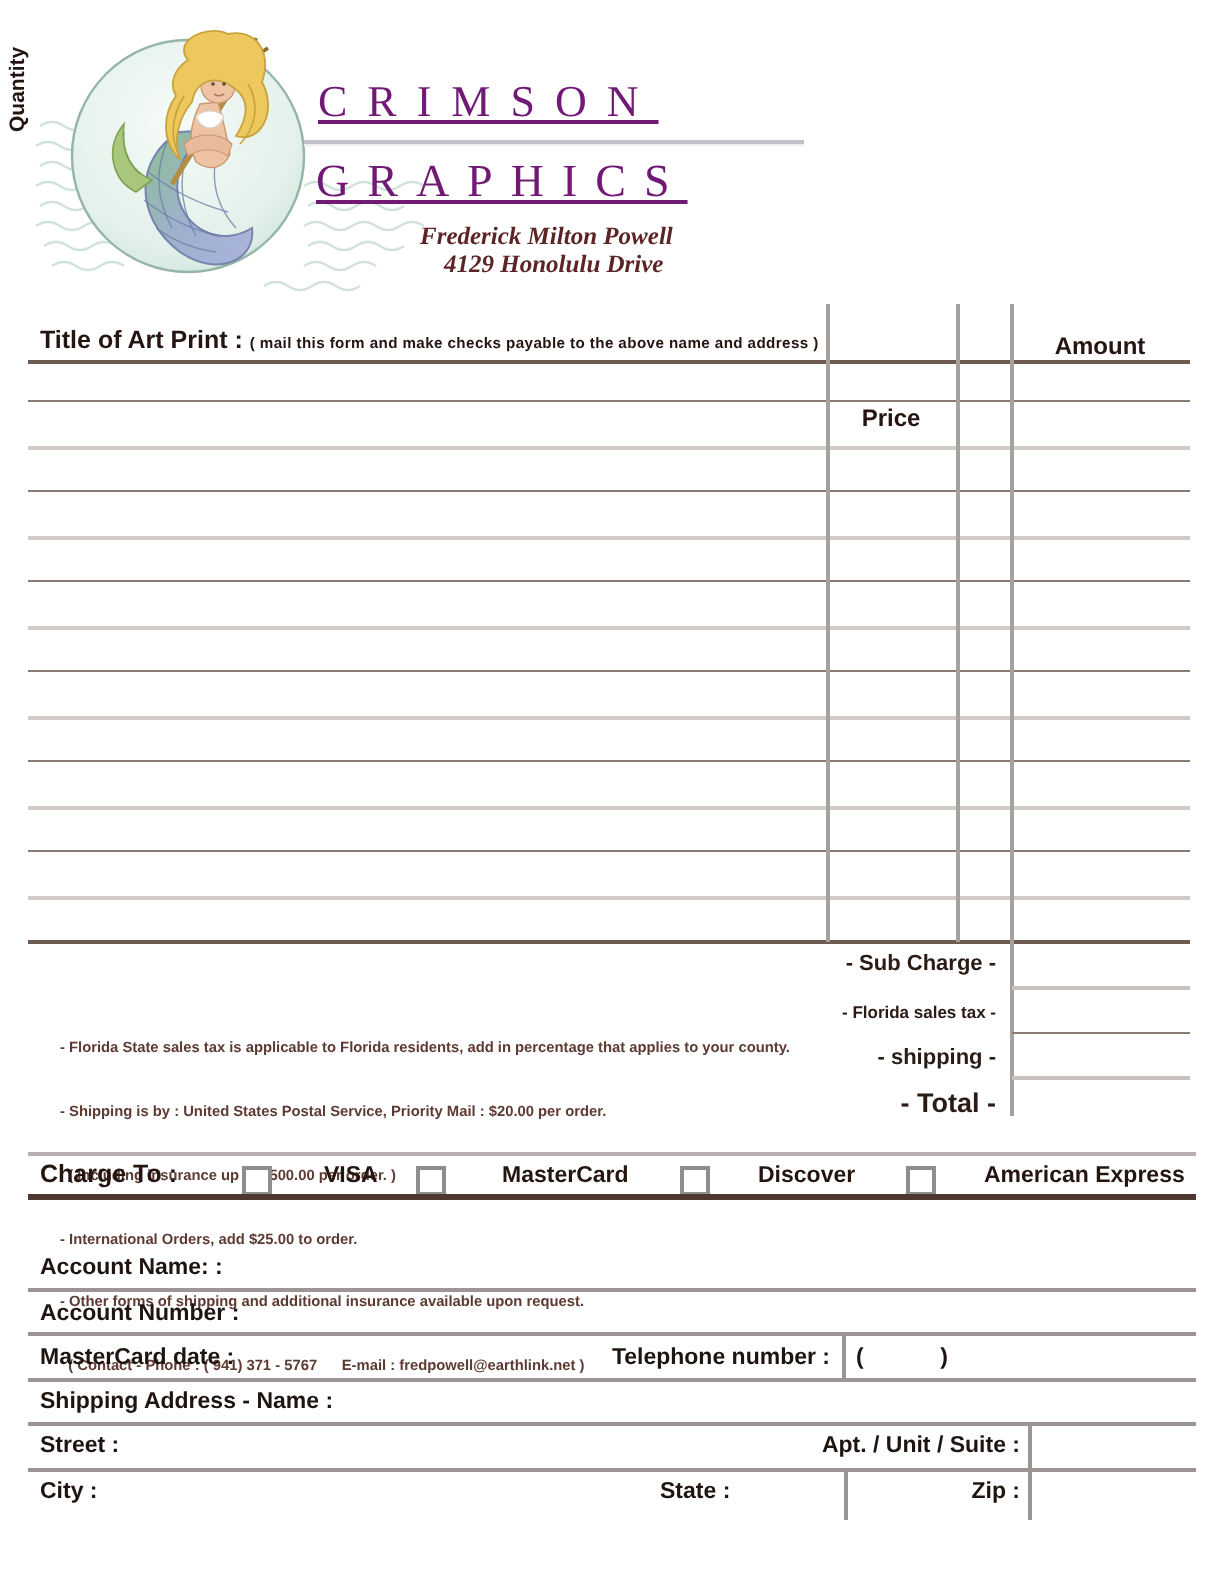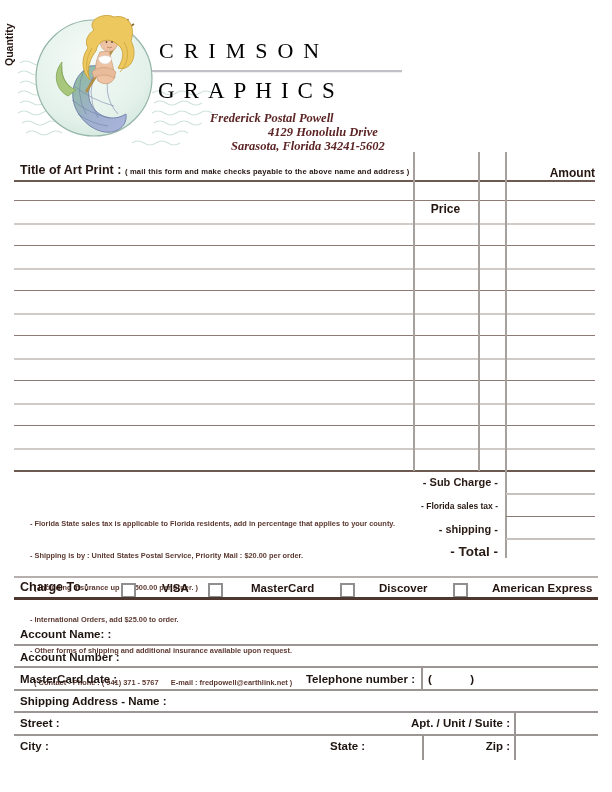--- a/index.html
+++ b/index.html
@@ -1,34 +1,34 @@
 <!DOCTYPE html>
 <html><head>
 <meta charset="utf-8">
 <style>
   html,body{margin:0;padding:0;background:#888;}
   .page{position:relative;width:612px;height:792px;background:#ffffff;overflow:hidden;
         font-family:"Liberation Sans",sans-serif;color:#241510;}
   
-  .brand-word{position:absolute;font-family:"Liberation Serif",serif;color:#000000;font-weight:400;}
+  .brand-word{position:absolute;font-family:"Liberation Serif",serif;color:#701a75;font-weight:400;text-decoration:underline;}
   #crimson{left:159px;top:38px;font-size:22px;letter-spacing:10px;}
   #graphics{left:158px;top:78px;font-size:23px;letter-spacing:9px;}
   .brand-rule{position:absolute;left:152px;top:70px;width:250px;height:2px;
               background:#c3bfc9;border-bottom:1px solid #efefef;}
   .addr{position:absolute;font-family:"Liberation Serif",serif;font-style:italic;
         font-size:12.5px;color:#5c2424;font-weight:bold;white-space:nowrap;}
   #addr1{left:210px;top:111px;}
-  #addr2{left:222px;top:125px;margin-left:46px;}
+  #addr2{left:222px;top:125px;}
   #addr3{left:231px;top:139px;}
   
   .tbl-head{position:absolute;font-weight:bold;color:#241510;}
   #title-head{left:20px;top:163px;font-size:12.5px;white-space:nowrap;}
   #title-head .small{font-size:7.6px;font-weight:bold;letter-spacing:.2px;}
   #price-head{left:413px;top:164px;width:65px;text-align:center;font-size:12px;margin-top:38px;}
-  #amount-head{left:505px;top:166px;width:90px;text-align:right;font-size:12px;}
+  #amount-head{left:505px;top:166px;width:90px;text-align:center;font-size:12px;}
   #qty-head{left:480px;top:110px;width:18px;height:66px;font-size:10.5px;font-weight:bold;
             writing-mode:vertical-rl;transform:rotate(180deg);display:flex;
             align-items:center;justify-content:flex-start;}
   .hline{position:absolute;left:14px;width:581px;}
   .hline.header{top:180px;height:2px;background:#6d5a50;}
   .row-line{position:absolute;left:14px;width:581px;}
   .row-line.dark{height:1px;background:#8d7a72;}
   .row-line.light{height:2px;background:#d1cbc8;}
   .row-line.dark-thick{height:2px;background:#6d5a50;}
   .vline{position:absolute;width:2px;background:#a6a19d;}
@@ -154,23 +154,22 @@
     <path d="M112,34 C118,44 116,56 108,64 M80,40 C74,50 73,60 77,68" stroke="#c9a23c" stroke-width=".8" fill="none"></path>
 
     <circle cx="94.5" cy="34" r=".9" fill="#5a4436"></circle>
       <circle cx="100" cy="34" r=".9" fill="#5a4436"></circle>
     <path d="M95,39 q2.5,1.8 5,0" stroke="#b07a5a" stroke-width=".8" fill="none"></path>
   </svg>
 
   <div id="crimson" class="brand-word">CRIMSON</div>
   <div class="brand-rule"></div>
   <div id="graphics" class="brand-word">GRAPHICS</div>
-  <div id="addr1" class="addr">Frederick Postal Powell</div>
+  <div id="addr1" class="addr">Frederick Milton Powell</div>
   <div id="addr2" class="addr">4129 Honolulu Drive</div>
-  <div id="addr3" class="addr">Sarasota, Florida 34241-5602</div>
 
   <div id="title-head" class="tbl-head">
     <span>Title of Art Print :</span>
     <span class="small">( mail this form and make checks payable to the above name and address )</span>
   </div>
   <div id="price-head" class="tbl-head">Price</div>
   <div id="qty-head">Quantity</div>
   <div id="amount-head" class="tbl-head">Amount</div>
 
   <div class="hline header"></div>

